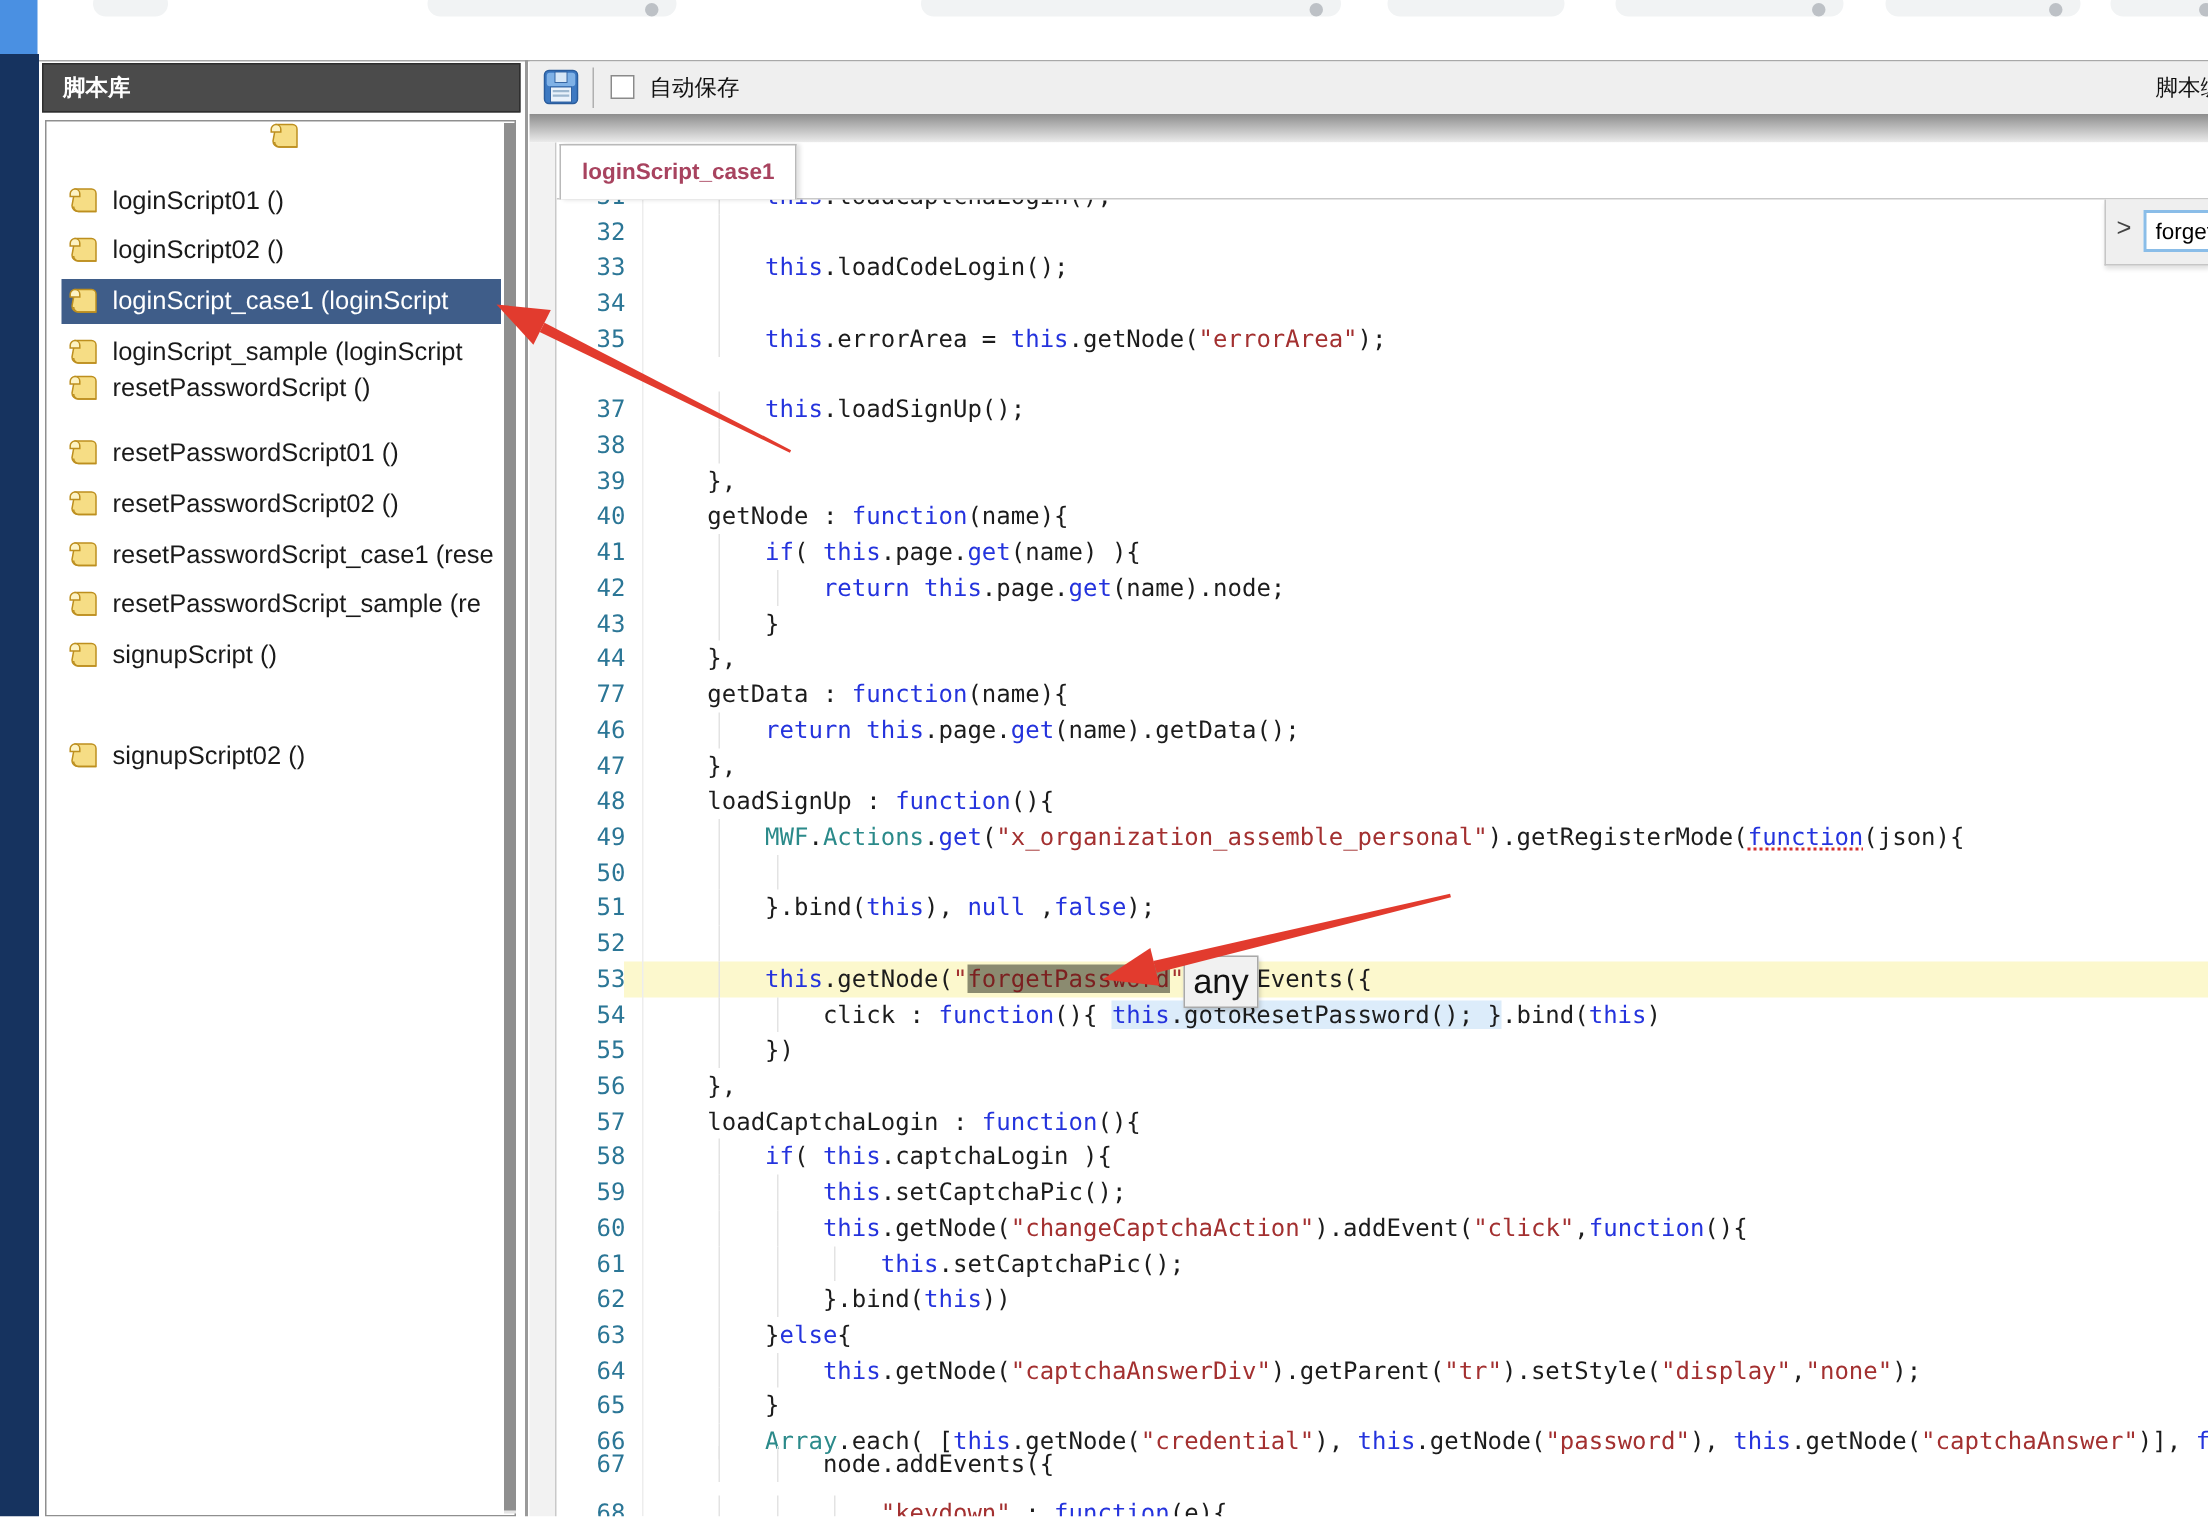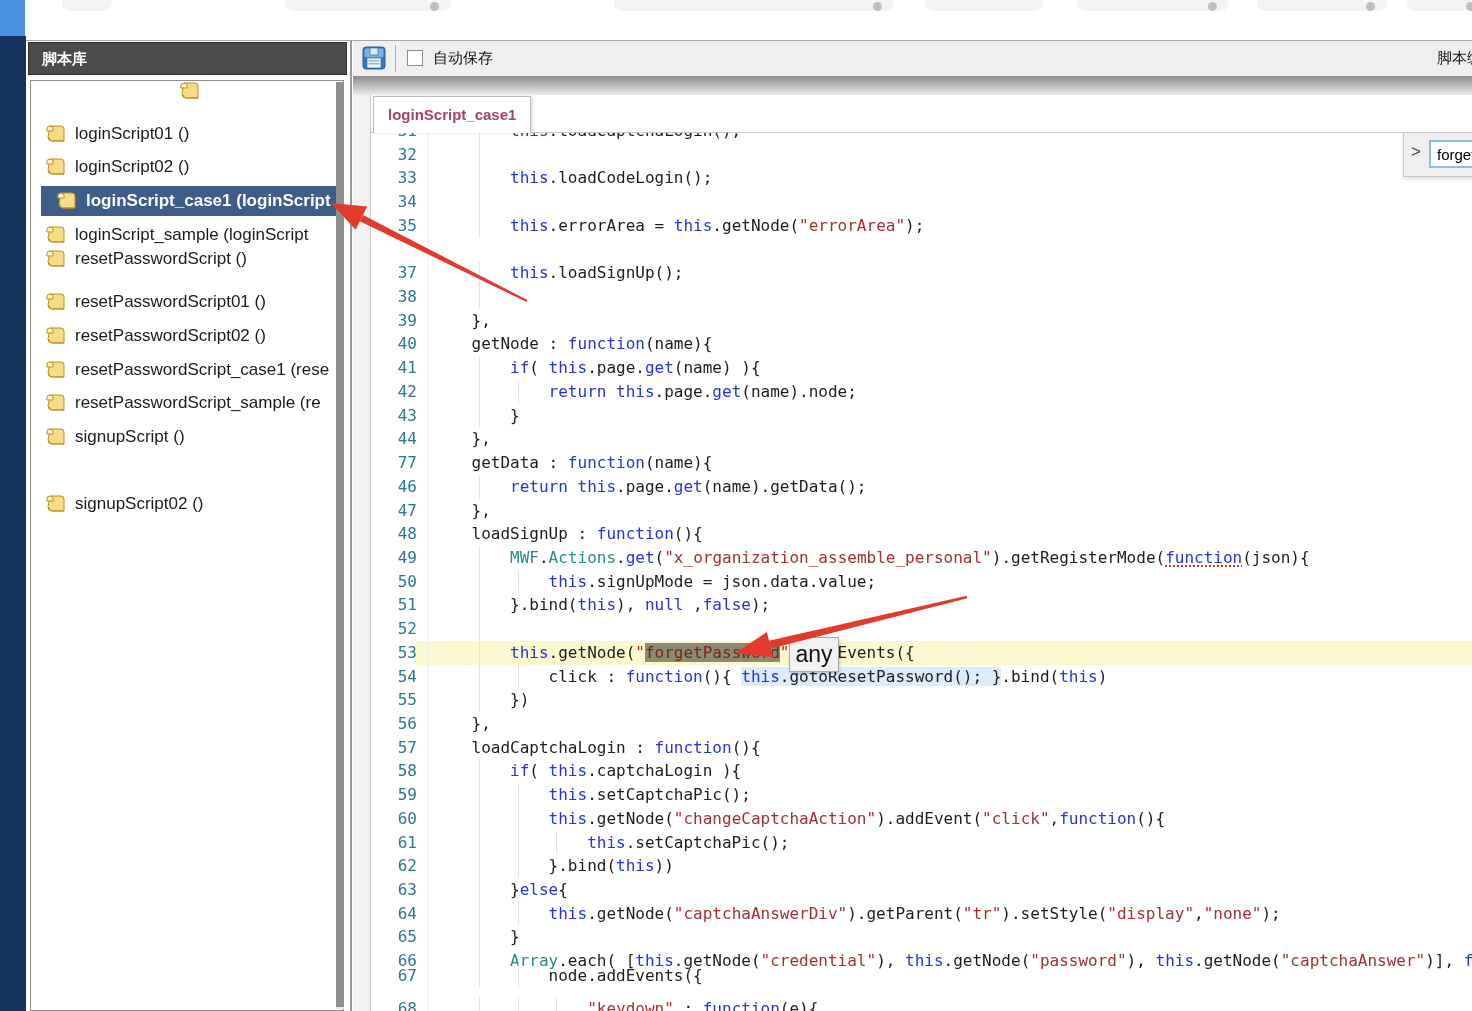--- a/index.html
+++ b/index.html
@@ -24,21 +24,21 @@
   }
   .sidebar-list{
     position:absolute;left:30px;top:80px;width:314px;height:931px;
     background:#ffffff;border:1px solid #8f8f8f;box-sizing:border-box;overflow:hidden;
   }
   .sb-item{
     position:absolute;left:13px;width:290px;height:30px;
     display:flex;align-items:center;gap:9px;
     font-size:17px;color:#1a1a1a;white-space:nowrap;overflow:hidden;
   }
-  .sb-item.sel{color:#ffffff;padding-left:14px;margin-left:-3px;font-weight:bold;}
+  .sb-item.sel{color:#ffffff;padding-left:3px;margin-left:-3px;}
   .sb-item .ic{flex:0 0 auto;display:inline-flex;}
   .sb-scrollbar{position:absolute;left:336px;top:82px;width:8px;height:927px;background:#e4e4e4;}
   .sb-scrollbar .thumb{position:absolute;left:0;top:0;width:8px;height:925px;background:#8f8f8f;}
   .v-divider{position:absolute;left:350px;top:40px;width:2px;height:971px;background:#9a9a9a;}
 
   
   .toolbar{position:absolute;left:353px;top:41px;width:1119px;height:35px;background:#efefef;}
   .tb-sep{position:absolute;left:42px;top:4px;width:1px;height:27px;background:#b0b0b0;}
   .tb-check{position:absolute;left:54px;top:9px;width:16px;height:16px;background:#ffffff;border:1px solid #8a8a8a;box-sizing:border-box;}
   .tb-label{position:absolute;left:80px;top:8px;font-size:15px;color:#111111;}
@@ -338,21 +338,20 @@
       </div>
       <div class="row" style="top: 450.96px;">
         <span class="guide" style="left: 108.02px;"></span>
         <span class="ln">49</span>
         <pre class="cl">        <span class="v">MWF</span>.<span class="v">Actions</span>.<span class="k">get</span>(<span class="s">"x_organization_assemble_personal"</span>).getRegisterMode(<span class="ku">function</span>(json){</pre>
       </div>
       <div class="row" style="top: 474.68px;">
         <span class="guide" style="left: 108.02px;"></span>
         <span class="guide" style="left: 146.54px;"></span>
         <span class="ln">50</span>
-        <pre class="cl">            <span class="k">this</span>.signUpMode = json.data.value;</pre>
       </div>
       <div class="row" style="top: 498.4px;">
         <span class="guide" style="left: 108.02px;"></span>
         <span class="ln">51</span>
         <pre class="cl">        }.bind(<span class="k">this</span>), <span class="k">null</span> ,<span class="k">false</span>);</pre>
       </div>
       <div class="row" style="top: 522.12px;">
         <span class="guide" style="left: 108.02px;"></span>
         <span class="ln">52</span>
         <pre class="cl"></pre>

